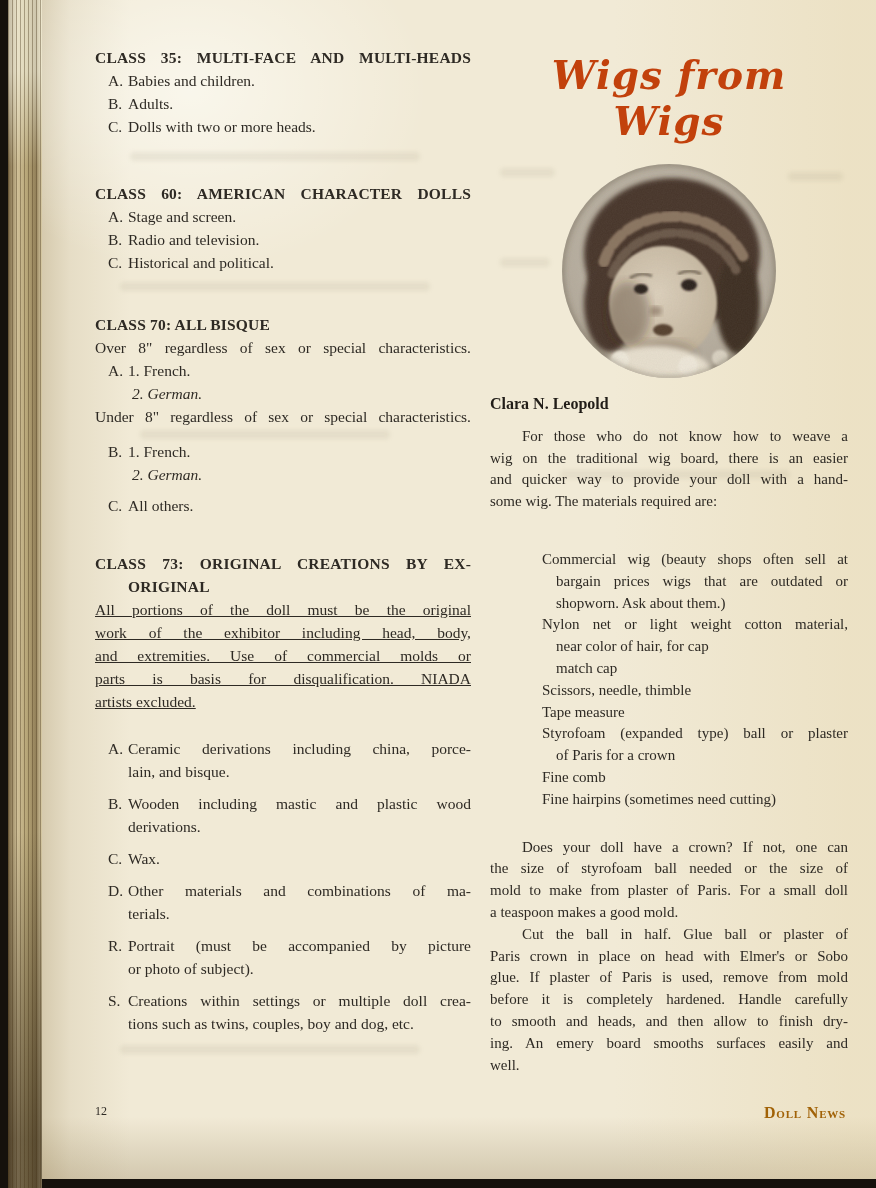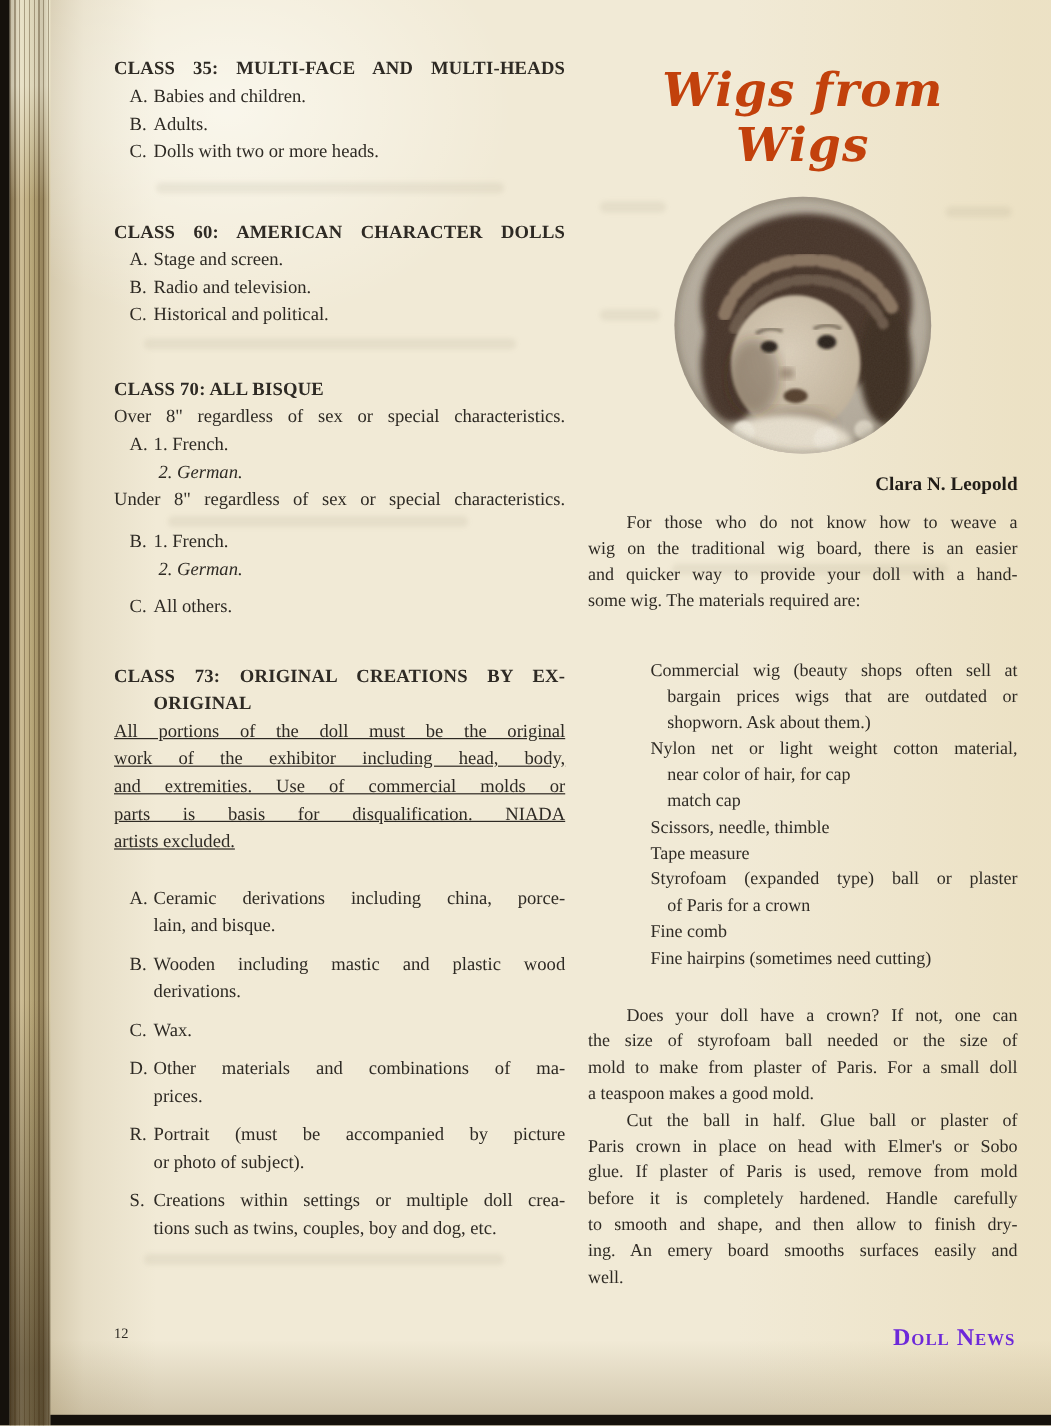--- a/index.html
+++ b/index.html
@@ -36,31 +36,31 @@
   .line{display:block;}
   .sub{margin-left:37px;font-style:italic;}
   .h2ind{margin-left:33px;font-weight:bold;letter-spacing:.2px;}
   .pind{text-decoration:underline;}
   
   .col-right{position:absolute;left:490px;top:52px;width:358px;z-index:2;
     font-size:15px;line-height:21.8px;}
   .article-title{font-family:"DejaVu Serif", serif;font-style:italic;font-weight:bold;
     font-size:39px;line-height:46px;text-align:center;letter-spacing:1px;color:#c2410c;}
   .photo{width:218px;height:218px;margin:18px auto 0;}
-  .byline{margin-top:13px;text-align:right;font-weight:bold;font-size:16px;color:#211d18;}
+  .byline{margin-top:13px;text-align:left;font-weight:bold;font-size:16px;color:#211d18;}
   .para1{margin-top:11px;}
   .materials{margin-top:36px;}
   .para2{margin-top:26px;}
   .ind{padding-left:32px;}
   .m1{padding-left:52px;}
   .m2{padding-left:66px;}
   
   .pgnum{position:absolute;left:95px;top:1104px;font-size:12px;z-index:2;}
-  .mag{position:absolute;right:30px;top:1104px;font-size:20px;z-index:2;
-    font-variant:small-caps;letter-spacing:.8px;font-weight:bold;color:#6d28d9;}
+  .mag{position:absolute;right:30px;top:1104px;font-size:16px;z-index:2;
+    font-variant:small-caps;letter-spacing:.8px;font-weight:bold;color:#a16207;}
 </style>
 </head>
 <body>
 
 <div class="edge-left"></div>
 <div class="edge-stack"></div>
 <div class="edge-bottom"></div>
 <div class="page-shade"></div>
 
 <div class="ghost" style="left:130px;top:152px;width:290px;"></div>
@@ -154,21 +154,21 @@
     <div class="item" style="margin-top:9px;">
       <span class="lbl">C.</span>
       <span class="itxt">
         <span class="line">Wax.</span>
       </span>
     </div>
     <div class="item" style="margin-top:9px;">
       <span class="lbl">D.</span>
       <span class="itxt">
         <span class="line j">Other materials and combinations of ma-</span>
-        <span class="line">prices.</span>
+        <span class="line">terials.</span>
       </span>
     </div>
     <div class="item" style="margin-top:9px;">
       <span class="lbl">R.</span>
       <span class="itxt">
         <span class="line j">Portrait (must be accompanied by picture</span>
         <span class="line">or photo of subject).</span>
       </span>
     </div>
     <div class="item" style="margin-top:9px;">
@@ -269,20 +269,20 @@
     <span class="line j">the size of styrofoam ball needed or the size of</span>
     <span class="line j">mold to make from plaster of Paris. For a small doll</span>
     <span class="line">a teaspoon makes a good mold.</span>
   </div>
 
   <div class="para3">
     <span class="line j ind">Cut the ball in half. Glue ball or plaster of</span>
     <span class="line j">Paris crown in place on head with Elmer's or Sobo</span>
     <span class="line j">glue. If plaster of Paris is used, remove from mold</span>
     <span class="line j">before it is completely hardened. Handle carefully</span>
-    <span class="line j">to smooth and shape, and then allow to finish dry-</span>
+    <span class="line j">to smooth and heads, and then allow to finish dry-</span>
     <span class="line j">ing. An emery board smooths surfaces easily and</span>
     <span class="line">well.</span>
   </div>
 </div>
 
 <div class="pgnum">12</div>
 <div class="mag">Doll News</div>
 
 </body></html>

